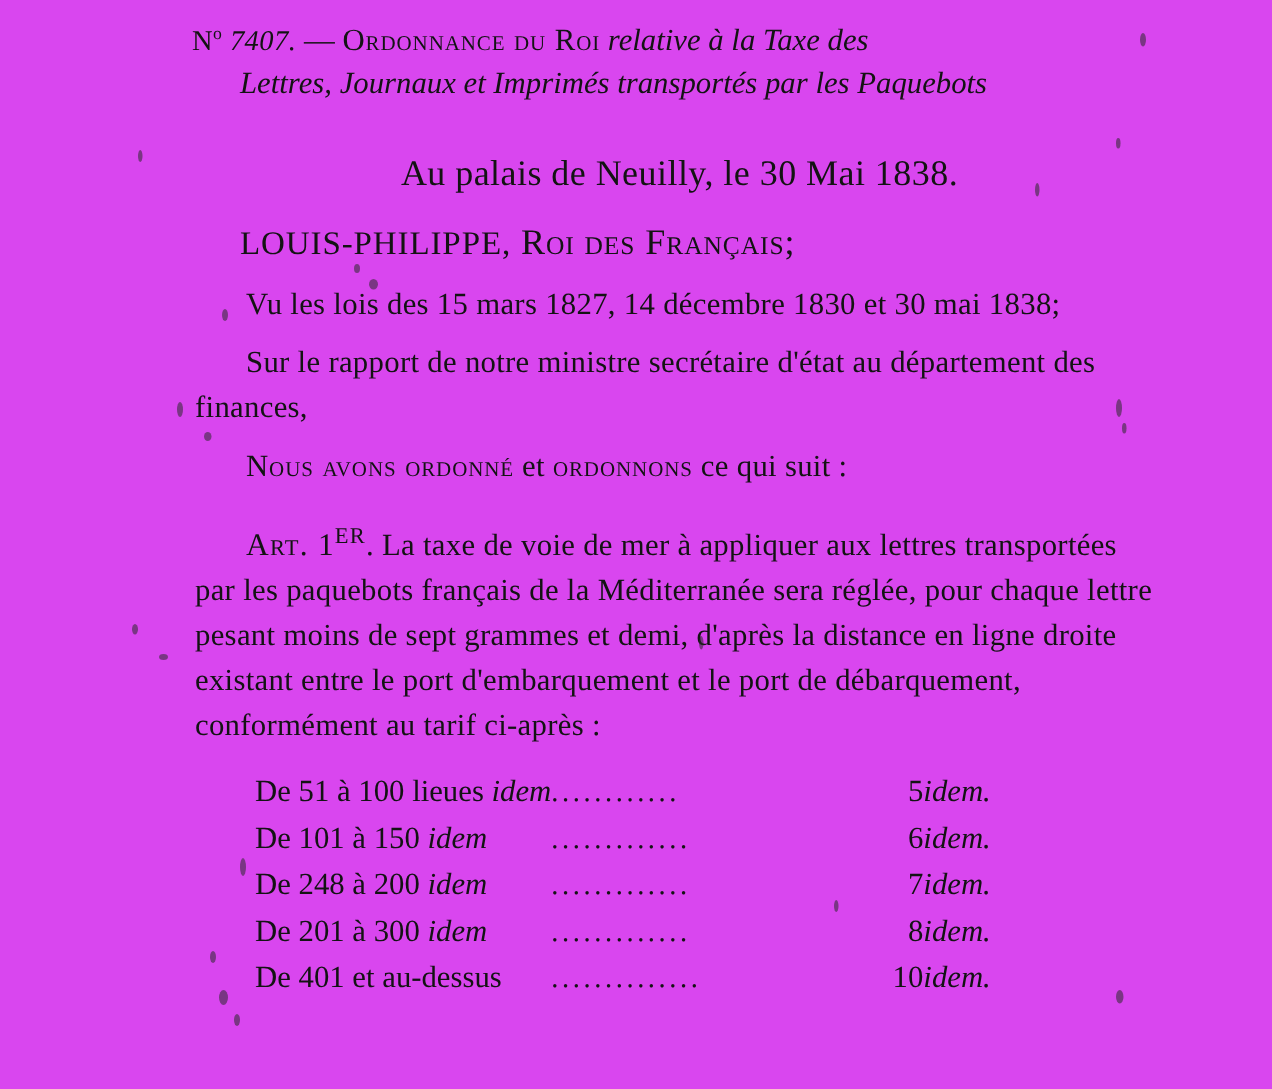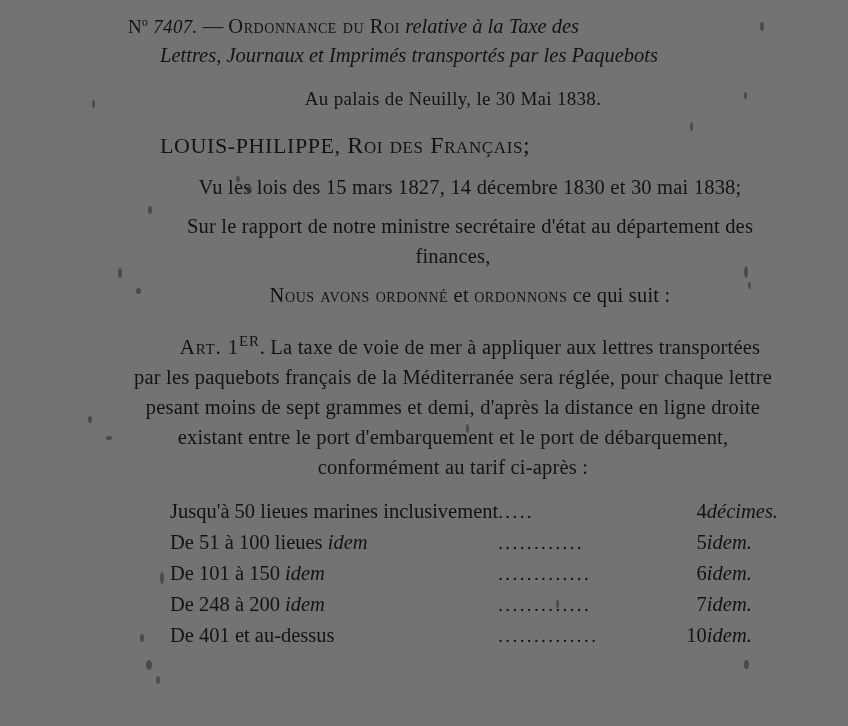--- a/index.html
+++ b/index.html
@@ -11,21 +11,21 @@
     width: 848px;
     height: 726px;
     overflow: hidden;
     font-family: "Liberation Serif", serif;
     color: #131313;
   }
   #page {
     position: relative;
     width: 848px;
     height: 726px;
-    background: #737373;
+    background: #d946ef;
     padding: 0;
     box-sizing: border-box;
   }
   
   #speckles {
     position: absolute;
     inset: 0;
     pointer-events: none;
     z-index: 5;
   }
@@ -37,21 +37,21 @@
   }
   .text-col {
     position: absolute;
     left: 128px;
     top: 8px;
     width: 650px;
   }
   .para {
     font-size: 20.5px;
     line-height: 30px;
-    text-align: center;
+    text-align: left;
     letter-spacing: 0.2px;
     margin: 2px;
   }
   .smallcaps {
     font-variant: small-caps;
     letter-spacing: 0.6px;
   }
   .ital {
     font-style: italic;
   }
@@ -69,23 +69,23 @@
   .num-head {
     font-size: 19px;
     letter-spacing: 0.3px;
   }
   .sup {
     font-size: 0.62em;
     vertical-align: super;
   }
   .centered {
     text-align: center;
-    font-size: 19px;
+    font-size: 24px;
     line-height: 30px;
-    margin-top: 14px;
+    margin-top: 30px;
     letter-spacing: 0.3px;
   }
   .king {
     font-size: 24px;
     line-height: 34px;
     margin-top: 14px;
     letter-spacing: 0.6px;
     font-variant: small-caps;
     padding-left: 32px;
   }
@@ -168,41 +168,41 @@
       <span class="smallcaps">Nous avons ordonné</span><span> et </span><span class="smallcaps">ordonnons</span><span> ce qui suit&nbsp;:</span>
     </div>
 
     <div class="para art indent">
       <span class="art-label">Art. 1</span><span class="sup art-label">er</span><span>. La taxe de voie de mer à appliquer aux lettres transportées par les paquebots français de la Méditerranée sera réglée, pour chaque lettre pesant moins de sept grammes et demi, d'après la distance en ligne droite existant entre le port d'embarquement et le port de débarquement, conformément au tarif ci-après :</span>
     </div>
 
     <table class="tariff">
       <tbody>
         <tr>
-          <td class="range">Jusqu'à 50 lieues marines inclusivement</td>
-          <td class="dots">.....</td>
-          <td class="qty">4</td>
-          <td class="unit">décimes.</td>
-        </tr>
-        <tr>
           <td class="range"><span>De 51 à 100 lieues </span><span class="ital">idem</span></td>
           <td class="dots">............</td>
           <td class="qty">5</td>
           <td class="unit">idem.</td>
         </tr>
         <tr>
           <td class="range"><span>De 101 à 150 </span><span class="ital">idem</span></td>
           <td class="dots">.............</td>
           <td class="qty">6</td>
           <td class="unit">idem.</td>
         </tr>
         <tr>
           <td class="range"><span>De 248 à 200 </span><span class="ital">idem</span></td>
           <td class="dots">.............</td>
           <td class="qty">7</td>
+          <td class="unit">idem.</td>
+        </tr>
+        <tr>
+          <td class="range"><span>De 201 à 300 </span><span class="ital">idem</span></td>
+          <td class="dots">.............</td>
+          <td class="qty">8</td>
           <td class="unit">idem.</td>
         </tr>
         <tr>
           <td class="range"><span>De 401 et au-dessus</span><span class="ital"></span></td>
           <td class="dots">..............</td>
           <td class="qty">10</td>
           <td class="unit">idem.</td>
         </tr>
       </tbody>
     </table>

